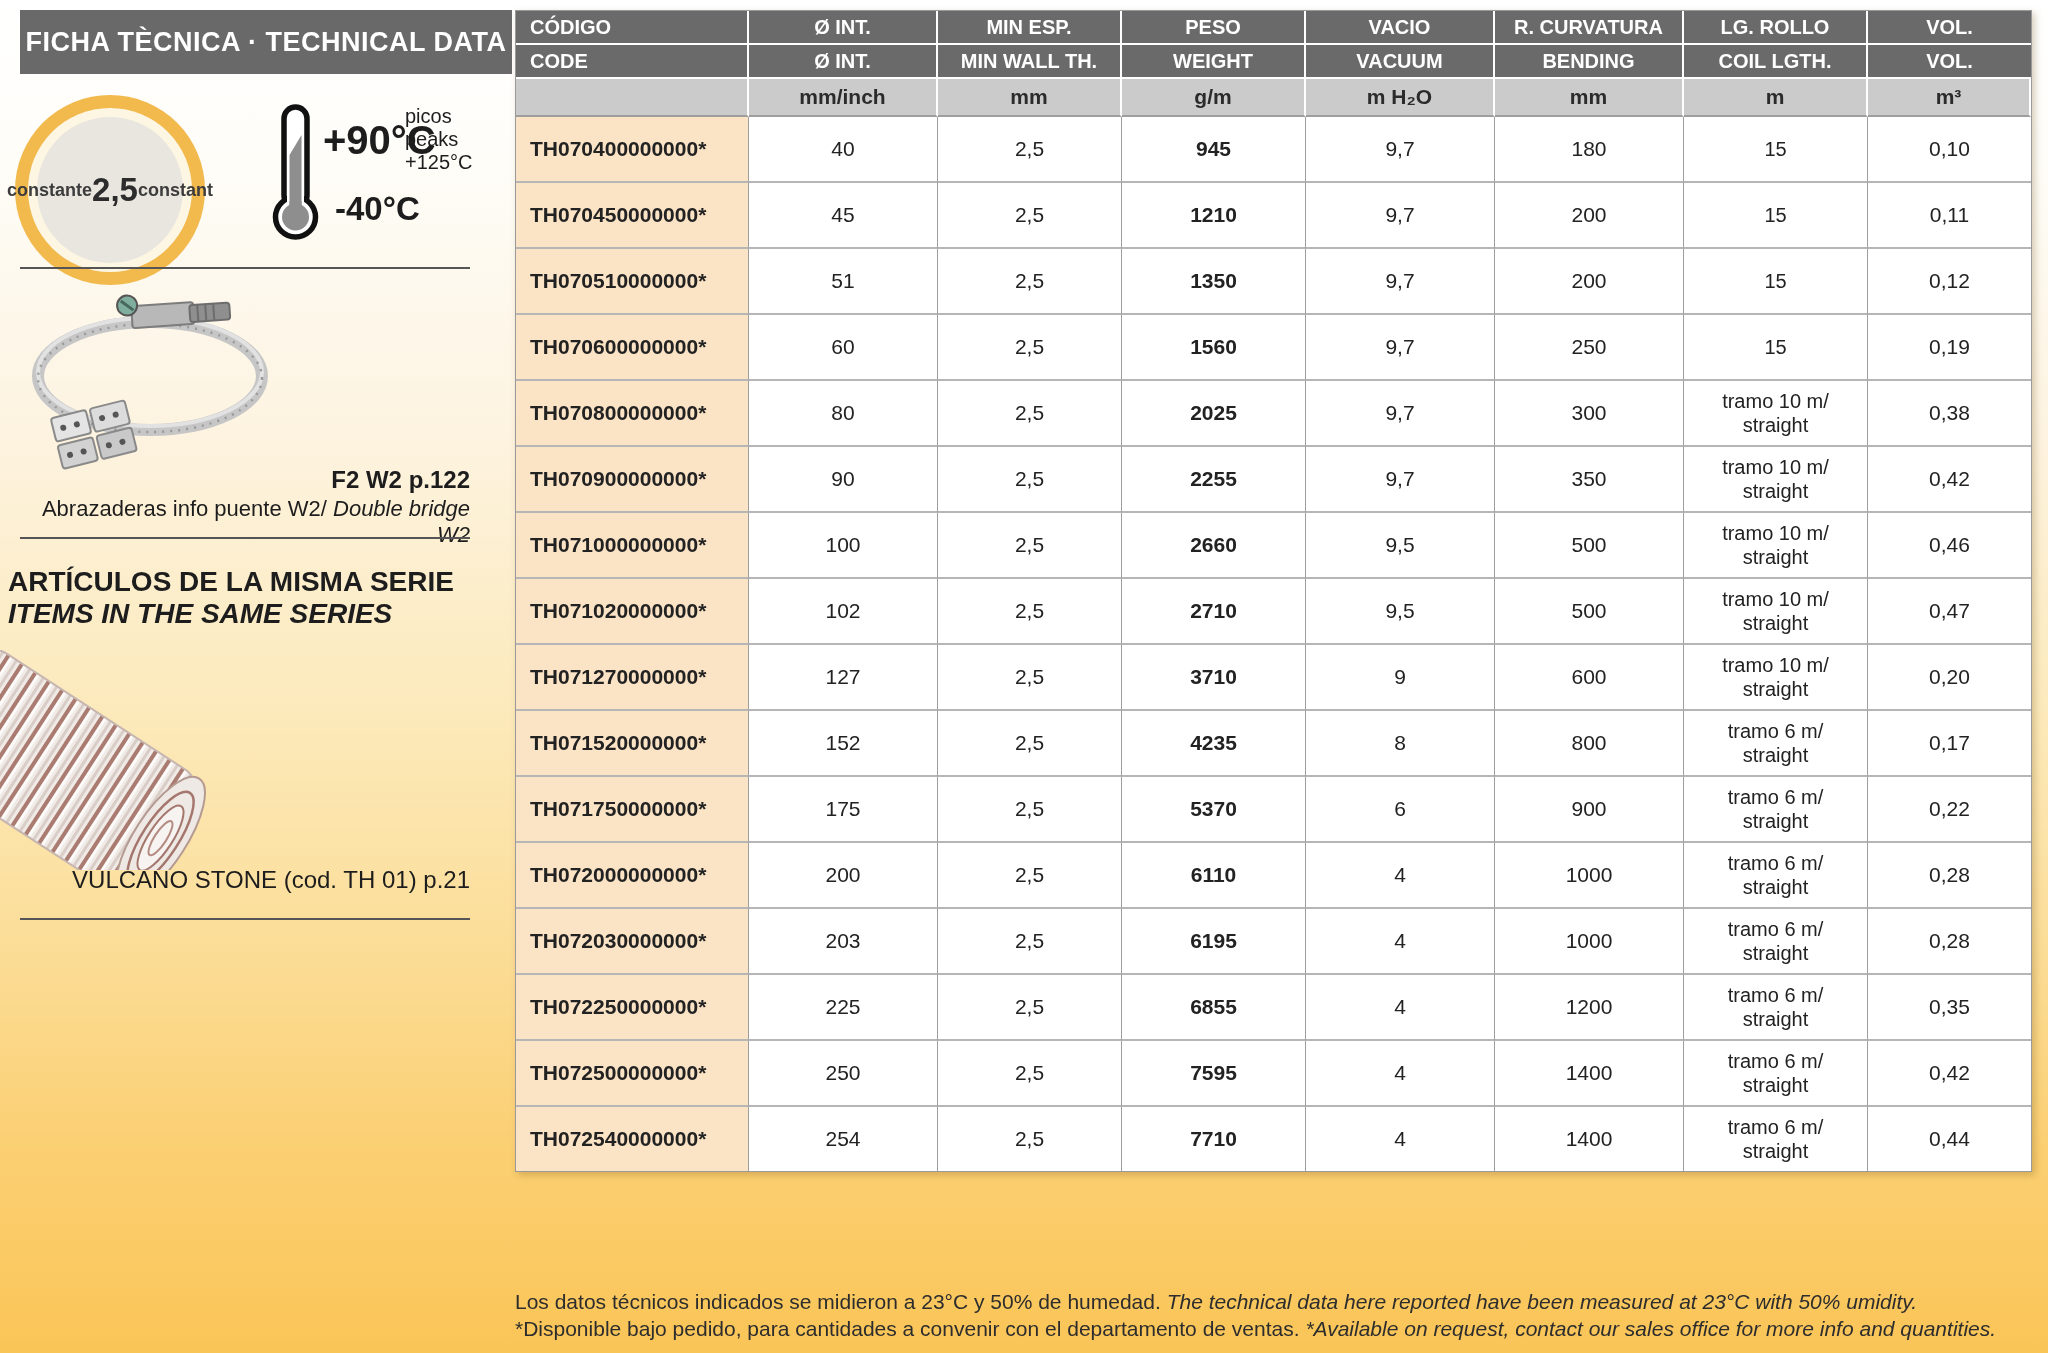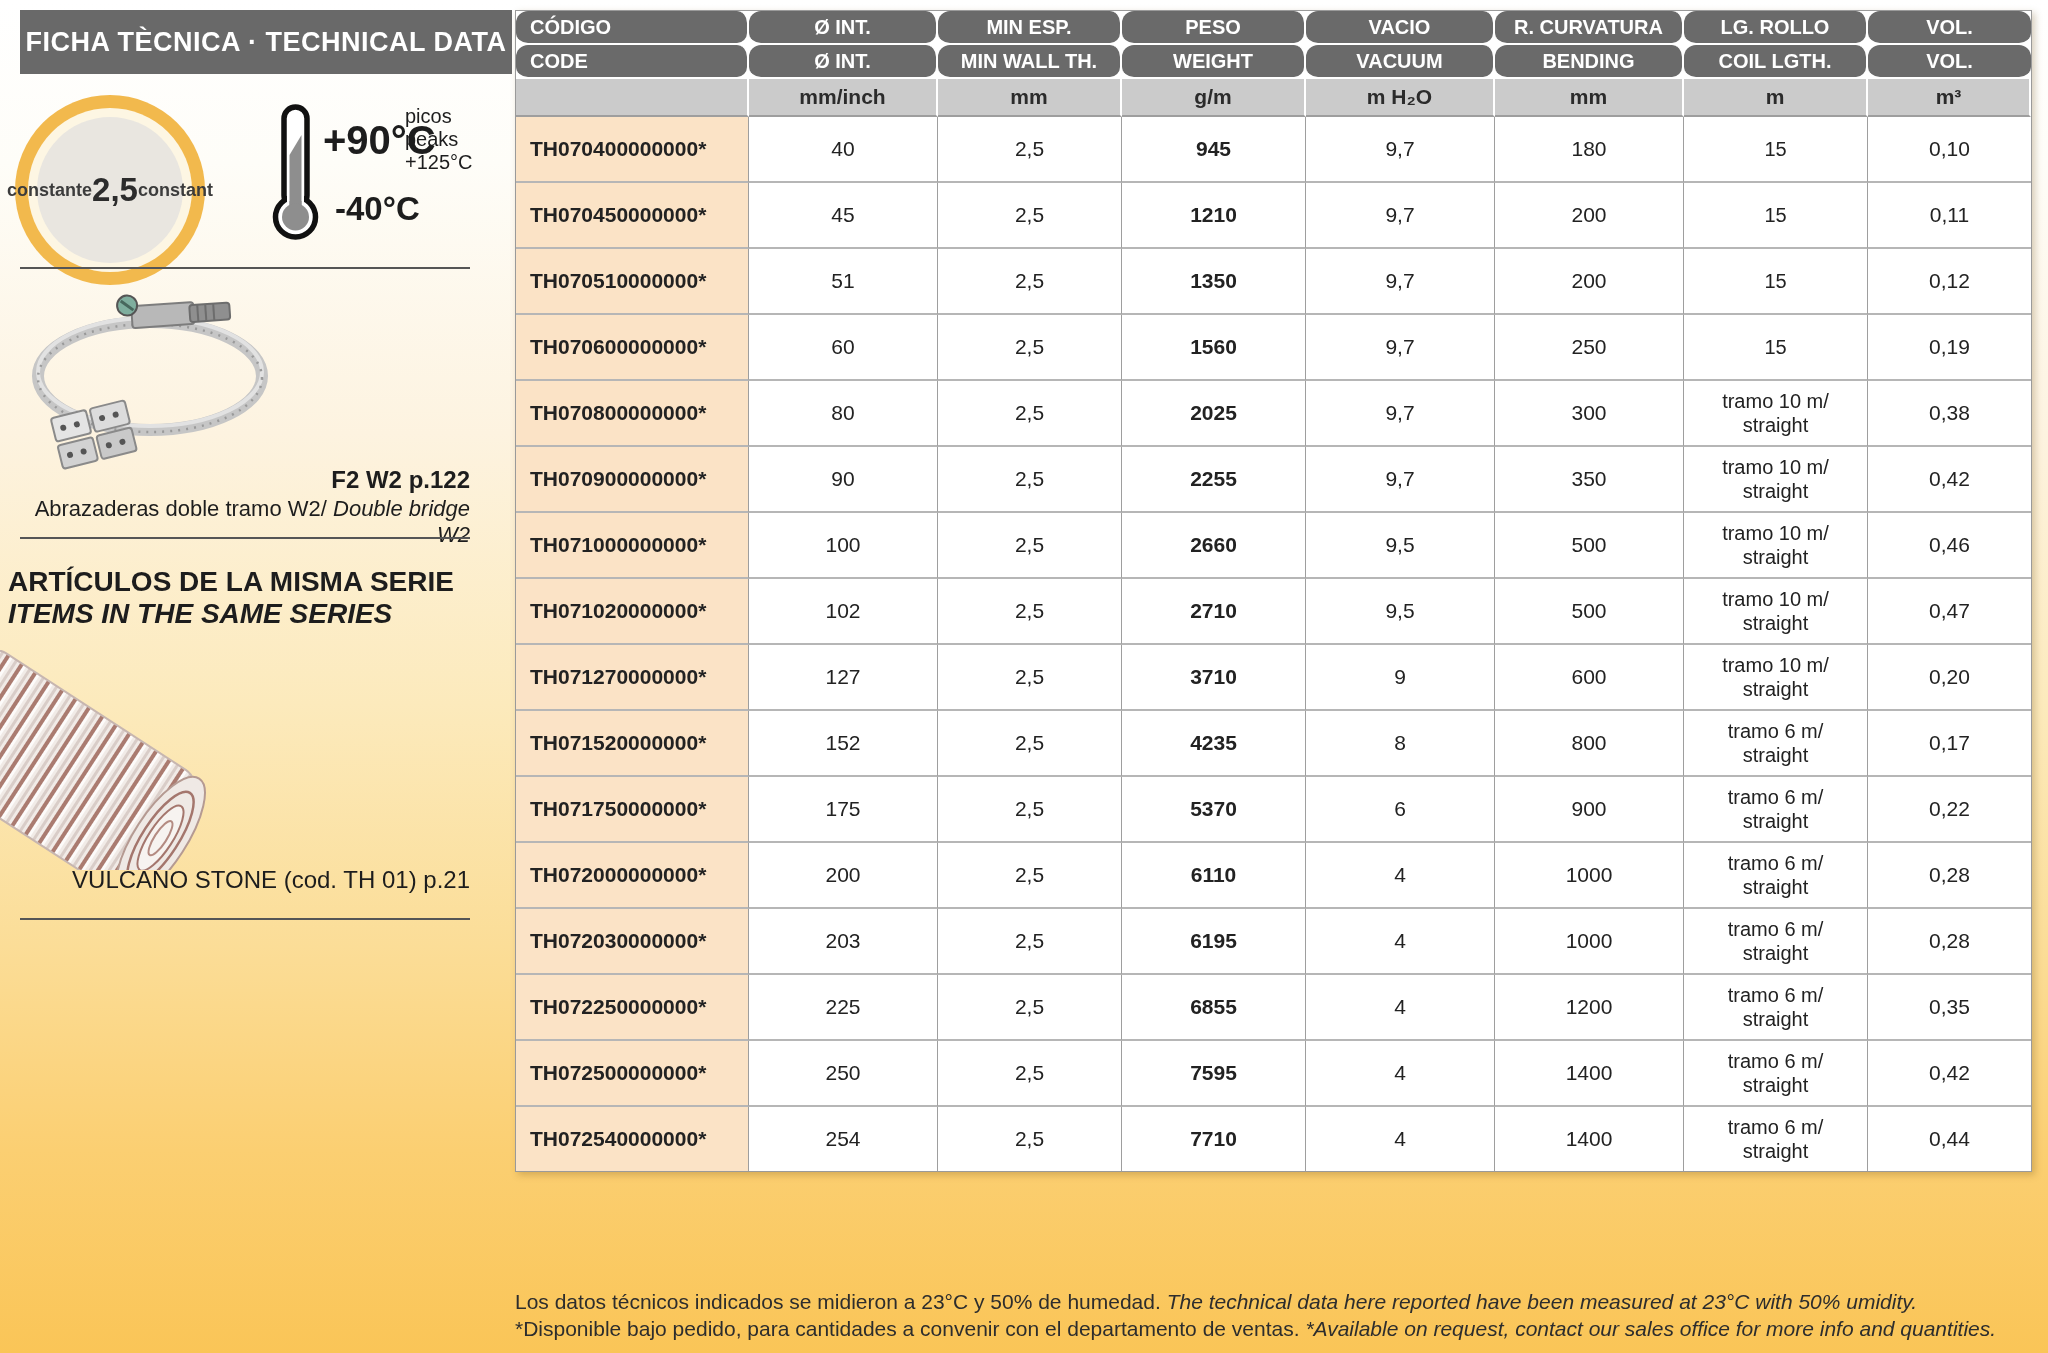--- a/index.html
+++ b/index.html
@@ -33,21 +33,21 @@
   .clamp-desc{position:absolute; left:20px; top:496px; width:450px; text-align:right; font-size:22px; color:#1d1d1d;}
   .it{font-style:italic;}
   .series-h{position:absolute; left:8px; font-size:28px; font-weight:bold; color:#1d1d1d;}
   .hose-img{position:absolute; left:0px; top:650px;}
   .vulcano{position:absolute; left:20px; top:866px; width:450px; text-align:right; font-size:24px; font-weight:normal; color:#1d1d1d;}
   
   .dt-wrap{position:absolute; left:515px; top:10px;}
   table.dt{border-collapse:separate; border-spacing:0; table-layout:fixed; width:1515px;
     border:1px solid #9a9a9a; box-shadow:3px 3px 7px rgba(110,80,20,.28); background:#fff;}
   table.dt th{background:#6a6a6a; color:#fff; font-size:20px; font-weight:bold;
-    border-right:2px solid #fff; border-bottom:2px solid #fff; text-align:center; height:32px; padding:0;border-radius:12px;}
+    border-right:2px solid #fff; border-bottom:2px solid #fff; text-align:center; height:32px; padding:0;}
   table.dt th.colL{text-align:left; padding-left:14px;}
   table.dt th:last-child{border-right:none;margin-top:28px;}
   table.dt td{background:#fff; font-size:21px; color:#222; text-align:center; vertical-align:middle;
     border-right:1px solid #9e9e9e; border-bottom:2px solid #b6b6b6; height:64px; padding:0;}
   table.dt td:last-child{border-right:none;}
   table.dt tr.units td{background:#cbcbcb; color:#2b2b2b; font-weight:bold; height:36px;
     border-right:2px solid #fff; border-bottom:2px solid #9e9e9e;}
   table.dt tbody tr:last-child td{border-bottom:none;}
   table.dt td.code{background:#fbe3c6; text-align:left; font-weight:bold; padding-left:14px;}
   table.dt td.wt{font-weight:bold;}
@@ -114,21 +114,21 @@
         <circle cx="-8" cy="-14" r="3" fill="#555"></circle>
       <circle cx="18" cy="-14" r="3" fill="#555"></circle>
         <circle cx="32" cy="-14" r="3" fill="#555"></circle>
       <circle cx="-22" cy="14" r="3" fill="#555"></circle>
         <circle cx="-8" cy="14" r="3" fill="#555"></circle>
       <circle cx="18" cy="14" r="3" fill="#555"></circle>
         <circle cx="32" cy="14" r="3" fill="#555"></circle>
     </g>
   </svg>
   <div class="clamp-ref">F2 W2 p.122</div>
-  <div class="clamp-desc"><span>Abrazaderas doble tramo W2/</span><span class="it"> Double bridge W2</span></div>
+  <div class="clamp-desc"><span>Abrazaderas info puente W2/</span><span class="it"> Double bridge W2</span></div>
 
   <div class="rule" style="top:537px"></div>
 
   <div class="series-h" style="top:566px">ARTÍCULOS DE LA MISMA SERIE</div>
   <div class="series-h it" style="top:598px">ITEMS IN THE SAME SERIES</div>
 
   <svg class="hose-img" width="245" height="220" viewBox="0 0 245 220">
     <defs>
       <pattern id="corr" width="16" height="16" patternUnits="userSpaceOnUse">
         <rect x="0" y="0" width="16" height="16" fill="#f1ebe7"></rect>

